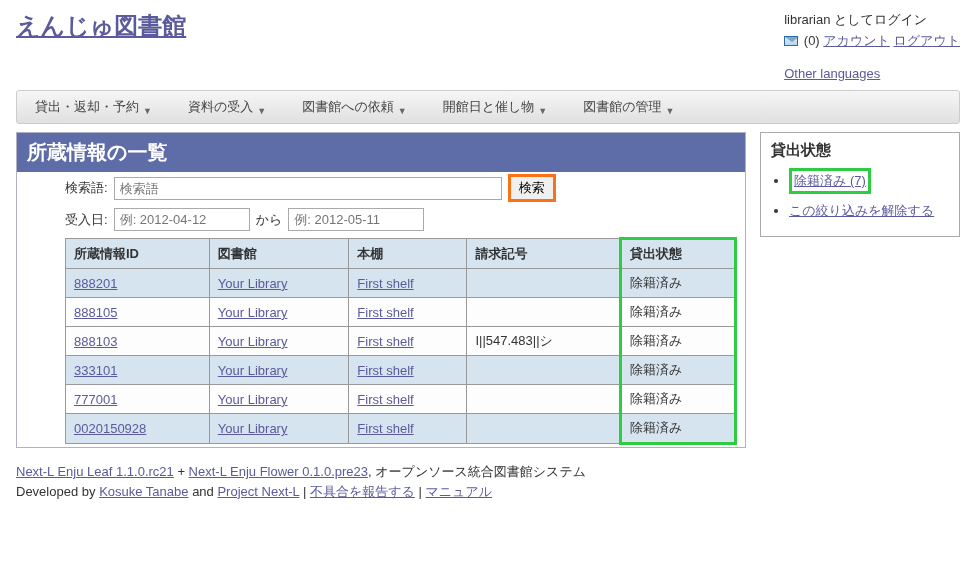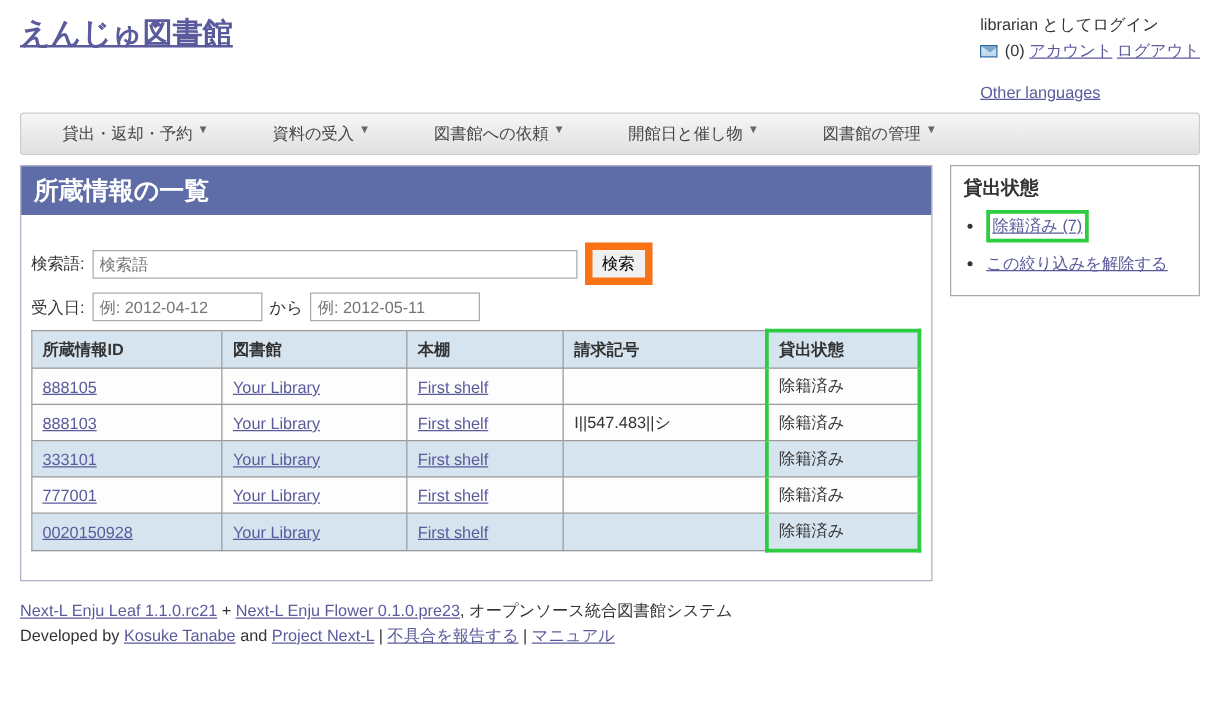--- a/index.html
+++ b/index.html
@@ -6,32 +6,32 @@
 body { font-family: "Meiryo", "MS PGothic", sans-serif; font-size: 13px; color: #333; background: #fff; }
 a { color: #5a5a9c; text-decoration: underline; cursor: pointer; }
 .container { width: 960px; margin: 0 auto; padding: 10px 8px; }
 .header { display: flex; justify-content: space-between; align-items: flex-start; margin-bottom: 6px; gap: 43px; }
 .site-title { font-size: 24px; font-weight: bold; color: #5a5a9c; text-decoration: underline; }
 .header-right { text-align: left; font-size: 13px; line-height: 1.6; }
 .mail-icon { display: inline-block; width: 14px; height: 10px; border: 1px solid #2a6aa6; background: linear-gradient(#dceaf5, #bcd5ea); position: relative; vertical-align: middle; margin-right: 2px; }
 .mail-icon::after { content: ""; position: absolute; left: 0; top: 0; width: 0; height: 0; border-left: 7px solid transparent; border-right: 7px solid transparent; border-top: 5px solid #2a6aa6; opacity: .5; }
 .other-lang { margin-top: 12px; }
 .menubar { background: linear-gradient(#f6f6f6, #e0e0e0); border: 1px solid #ccc; border-radius: 3px; padding: 0; display: flex; margin-bottom: 8px; }
-.menubar .menu-item { padding: 7px 18px; font-size: 13px; color: #444; cursor: pointer; display: flex; align-items: flex-start; gap: 4px; margin-left: 15px; }
+.menubar .menu-item { padding: 7px 18px; font-size: 13px; color: #444; cursor: pointer; display: flex; align-items: flex-end; gap: 4px; }
 .menubar .menu-item .arrow { font-size: 9px; color: #666; }
 .main-row { display: flex; gap: 14px; align-items: flex-start; }
 .content { flex: 1; border: 1px solid #b0b0c6; }
 .content-title { background: #5e6ca8; color: #fff; font-size: 20px; font-weight: bold; padding: 6px 10px; }
-.content-body { padding: 22px 8px; }
+.content-body { padding: 2px 8px; margin-left: 40px; }
 .form-row { margin-bottom: 6px; display: flex; align-items: center; gap: 6px; }
 .form-row label { font-size: 13px; }
 input[type=text] { font-size: 13px; padding: 3px 5px; border: 1px solid #aaa; font-family: inherit; }
 .search-input { width: 388px; color: #999; }
 .date-input { width: 136px; color: #999; }
-.search-btn { padding: 2px 8px; font-size: 13px; border: 6px solid #f97316; background: #f0f0f0; cursor: pointer; font-family: inherit; }
+.search-btn { padding: 2px 8px; font-size: 13px; border: 3px solid #f97316; background: #f0f0f0; cursor: pointer; font-family: inherit; }
 table.listing { width: 100%; border-collapse: collapse; margin-top: 6px; }
 table.listing th, table.listing td { border: 1px solid #999; padding: 5px 8px; text-align: left; font-size: 13px; }
 table.listing th { background: #d6e4ef; font-weight: bold; }
 table.listing tr.odd td { background: #d6e4ef; }
 table.listing tr.even td { background: #fdfdfd; }
 .status-col { border: 3px solid #2ecc40 !important; border-top: none !important; border-bottom: 1px solid #999 !important; }
 table.listing tr:first-child th.status-col { border-top: 3px solid #2ecc40 !important; }
 table.listing tr:last-child td.status-col { border-bottom: 3px solid #2ecc40 !important; }
 .sidebar { width: 200px; border: 1px solid #aaa; padding: 8px 10px; }
 .sidebar-title { font-weight: bold; font-size: 15px; margin-bottom: 8px; }
@@ -99,20 +99,27 @@
 
         <table class="listing">
           <tbody>
               <tr>
             <th>所蔵情報ID</th>
             <th>図書館</th>
             <th>本棚</th>
             <th>請求記号</th>
             <th class="status-col">貸出状態</th>
           </tr>
+          <tr class="odd">
+                <td><a>888201</a></td>
+                <td><a>Your Library</a></td>
+                <td><a>First shelf</a></td>
+                <td></td>
+                <td class="status-col">除籍済み</td>
+              </tr>
           <tr class="even">
                 <td><a>888105</a></td>
                 <td><a>Your Library</a></td>
                 <td><a>First shelf</a></td>
                 <td></td>
                 <td class="status-col">除籍済み</td>
               </tr>
           <tr class="even">
                 <td><a>888103</a></td>
                 <td><a>Your Library</a></td>

